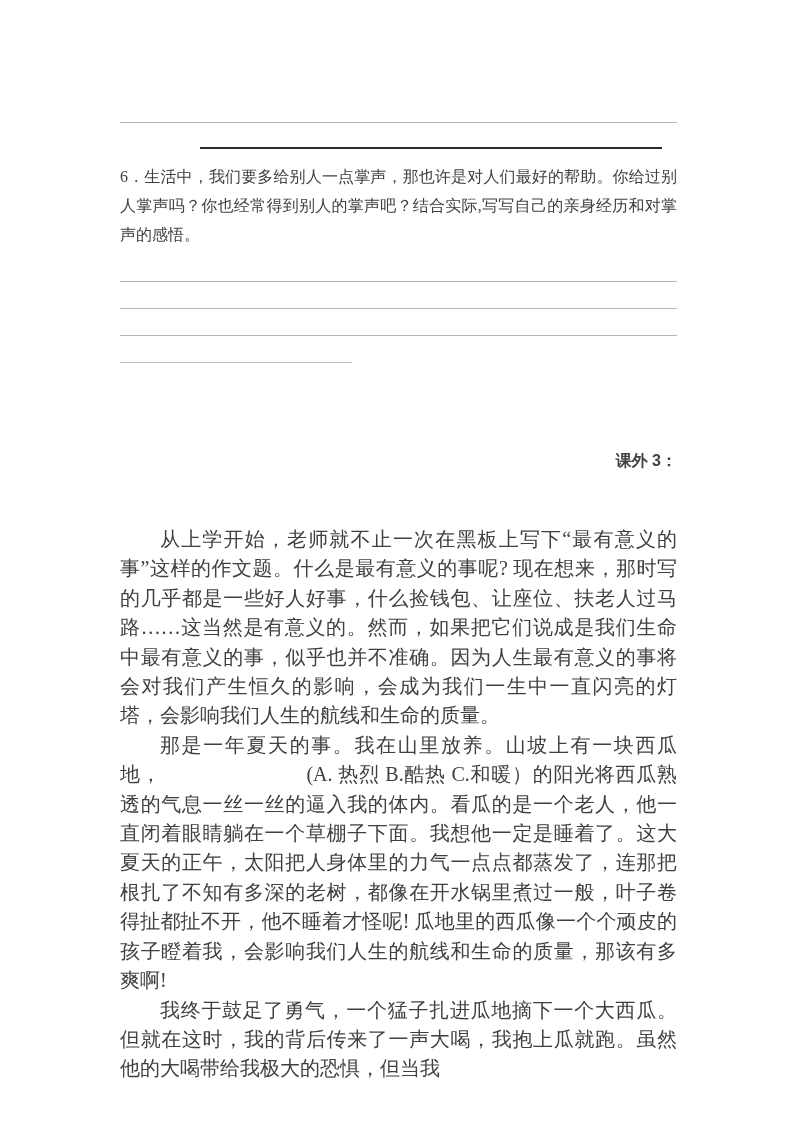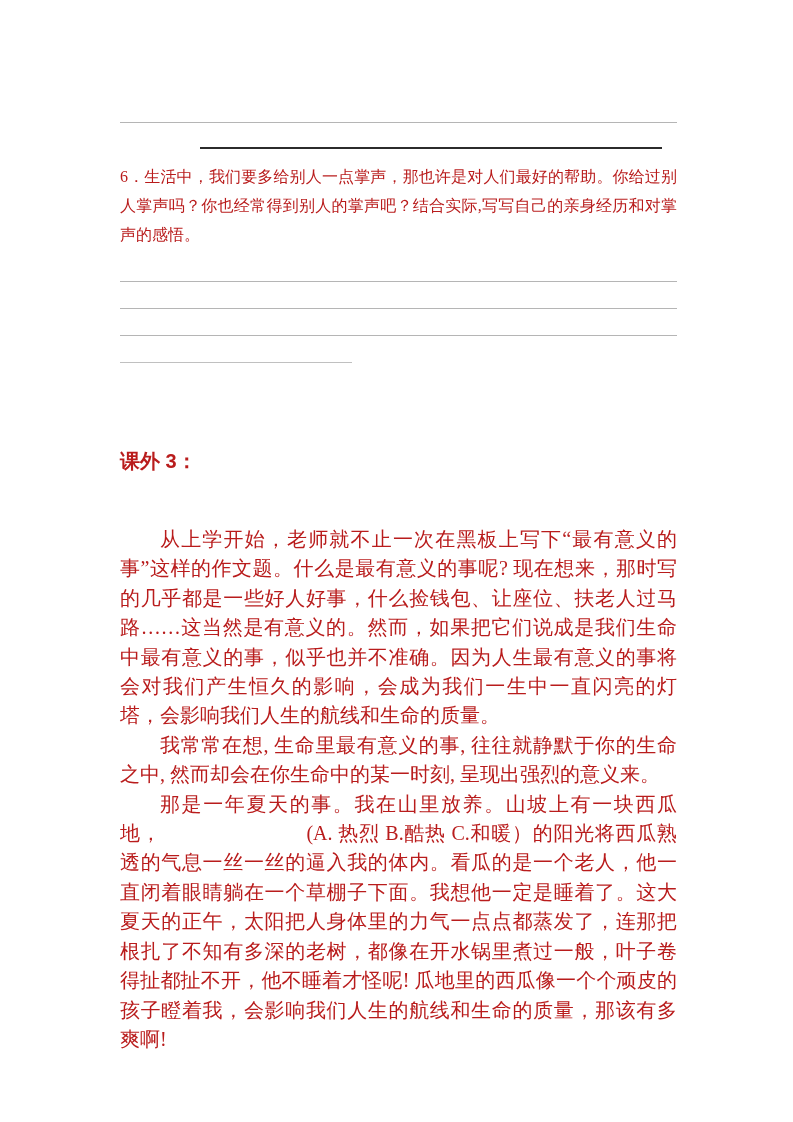--- a/index.html
+++ b/index.html
@@ -1,21 +1,21 @@
 <!DOCTYPE html>
 <html><head>
 <meta charset="utf-8">
 <style>
   html,body{margin:0;padding:0;background:#ffffff;}
   .page{
     position:relative;
     width:793px;height:1122px;
     background:#ffffff;
     font-family:"Liberation Serif","DejaVu Serif",serif;
-    color:#b91c1c;
+    color:#404040;
     overflow:hidden;
     box-sizing:border-box;
   }
   .content{
     position:absolute;
     left:120px;
     width:557px;
     top:0;
   }
   .hline{height:0;border-top:1px solid #b5b5b5;}
@@ -26,25 +26,26 @@
     margin:13px 0 0 0;
     font-size:16px;
     line-height:29px;
     text-align:justify;
     text-justify:inter-ideograph;
   }
   .answer-lines{margin-top:32px;}
   .answer-lines .hline{margin-bottom:26px;width:557px;}
   .answer-lines .hline.short{width:232px;margin-bottom:0;border-top-color:#c0c0c0;}
   .section-heading{
-    margin:88px 0 0 0;
-    font-size:20px;
+    margin:88px 0 0 8px;
+    font-size:16px;
     font-weight:bold;
     line-height:20px;
     font-family:"Liberation Sans","DejaVu Sans",sans-serif;
+    text-align:right;
   }
   .para{
     margin:0;
     font-size:20px;
     line-height:29.4px;
     text-align:justify;
     text-justify:inter-ideograph;
     text-indent:2em;
   }
   .para.first{margin-top:54px;}
@@ -64,19 +65,19 @@
       <div class="hline"></div>
       <div class="hline"></div>
       <div class="hline"></div>
       <div class="hline short"></div>
     </div>
 
     <h3 class="section-heading">课外 3：</h3>
 
     <p class="para first">从上学开始，老师就不止一次在黑板上写下“最有意义的事”这样的作文题。什么是最有意义的事呢? 现在想来，那时写的几乎都是一些好人好事，什么捡钱包、让座位、扶老人过马路……这当然是有意义的。然而，如果把它们说成是我们生命中最有意义的事，似乎也并不准确。因为人生最有意义的事将会对我们产生恒久的影响，会成为我们一生中一直闪亮的灯塔，会影响我们人生的航线和生命的质量。</p>
 
-    <p class="para">我常常在想, 生命里最有意义的事, 往往就静默于你的生命之中, 然而却会在你生命中的某一时刻, 呈现出强烈的意义来。</p>
 
     <p class="para">那是一年夏天的事。我在山里放养。山坡上有一块西瓜地，　　　　　　　(A. 热烈 B.酷热 C.和暖）的阳光将西瓜熟透的气息一丝一丝的逼入我的体内。看瓜的是一个老人，他一直闭着眼睛躺在一个草棚子下面。我想他一定是睡着了。这大夏天的正午，太阳把人身体里的力气一点点都蒸发了，连那把根扎了不知有多深的老树，都像在开水锅里煮过一般，叶子卷得扯都扯不开，他不睡着才怪呢! 瓜地里的西瓜像一个个顽皮的孩子瞪着我，会影响我们人生的航线和生命的质量，那该有多爽啊!</p>
 
+    <p class="para">我终于鼓足了勇气，一个猛子扎进瓜地摘下一个大西瓜。但就在这时，我的背后传来了一声大喝，我抱上瓜就跑。虽然他的大喝带给我极大的恐惧，但当我</p>
 
   </div>
 </div>
 
 </body></html>

